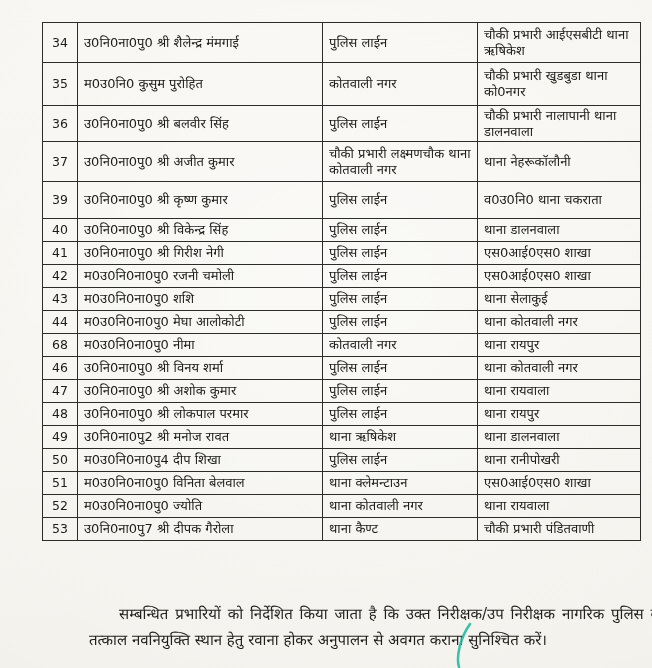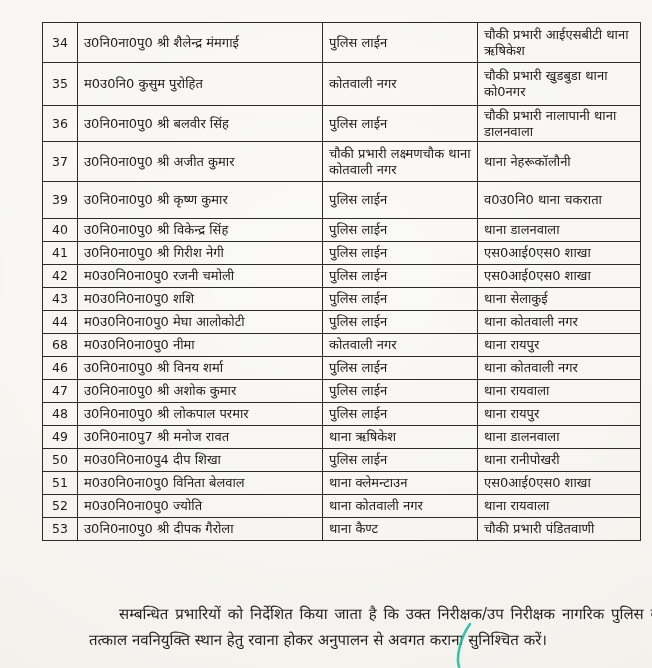--- a/index.html
+++ b/index.html
@@ -140,21 +140,21 @@
         <td>थाना रायवाला</td>
       </tr>
       <tr>
         <td class="sno">48</td>
         <td>उ0नि0ना0पु0 श्री लोकपाल परमार</td>
         <td>पुलिस लाईन</td>
         <td>थाना रायपुर</td>
       </tr>
       <tr>
         <td class="sno">49</td>
-        <td>उ0नि0ना0पु7 श्री मनोज रावत</td>
+        <td>उ0नि0ना0पु2 श्री मनोज रावत</td>
         <td>थाना ऋषिकेश</td>
         <td>थाना डालनवाला</td>
       </tr>
       <tr>
         <td class="sno">50</td>
         <td>म0उ0नि0ना0पु4 दीप शिखा</td>
         <td>पुलिस लाईन</td>
         <td>थाना रानीपोखरी</td>
       </tr>
       <tr>
@@ -164,21 +164,21 @@
         <td>एस0आई0एस0 शाखा</td>
       </tr>
       <tr>
         <td class="sno">52</td>
         <td>म0उ0नि0ना0पु0 ज्योति</td>
         <td>थाना कोतवाली नगर</td>
         <td>थाना रायवाला</td>
       </tr>
       <tr>
         <td class="sno">53</td>
-        <td>उ0नि0ना0पु0 श्री दीपक गैरोला</td>
+        <td>उ0नि0ना0पु7 श्री दीपक गैरोला</td>
         <td>थाना कैण्ट</td>
         <td>चौकी प्रभारी पंडितवाणी</td>
       </tr>
     </tbody>
 </table>
 
 <div class="footer-para">सम्बन्धित प्रभारियों को निर्देशित किया जाता है कि उक्त निरीक्षक/उप निरीक्षक नागरिक पुलिस को तत्काल नवनियुक्ति स्थान हेतु रवाना होकर अनुपालन से अवगत कराना सुनिश्चित करें।</div>
 
 <svg class="pen-wrap" viewBox="0 0 30 48">
   <path d="M7 47 C4 37 8 18 18 4" fill="none" stroke-width="2.6" stroke-linecap="round" stroke-opacity="0.9" stroke="#2ab9a2"></path>

